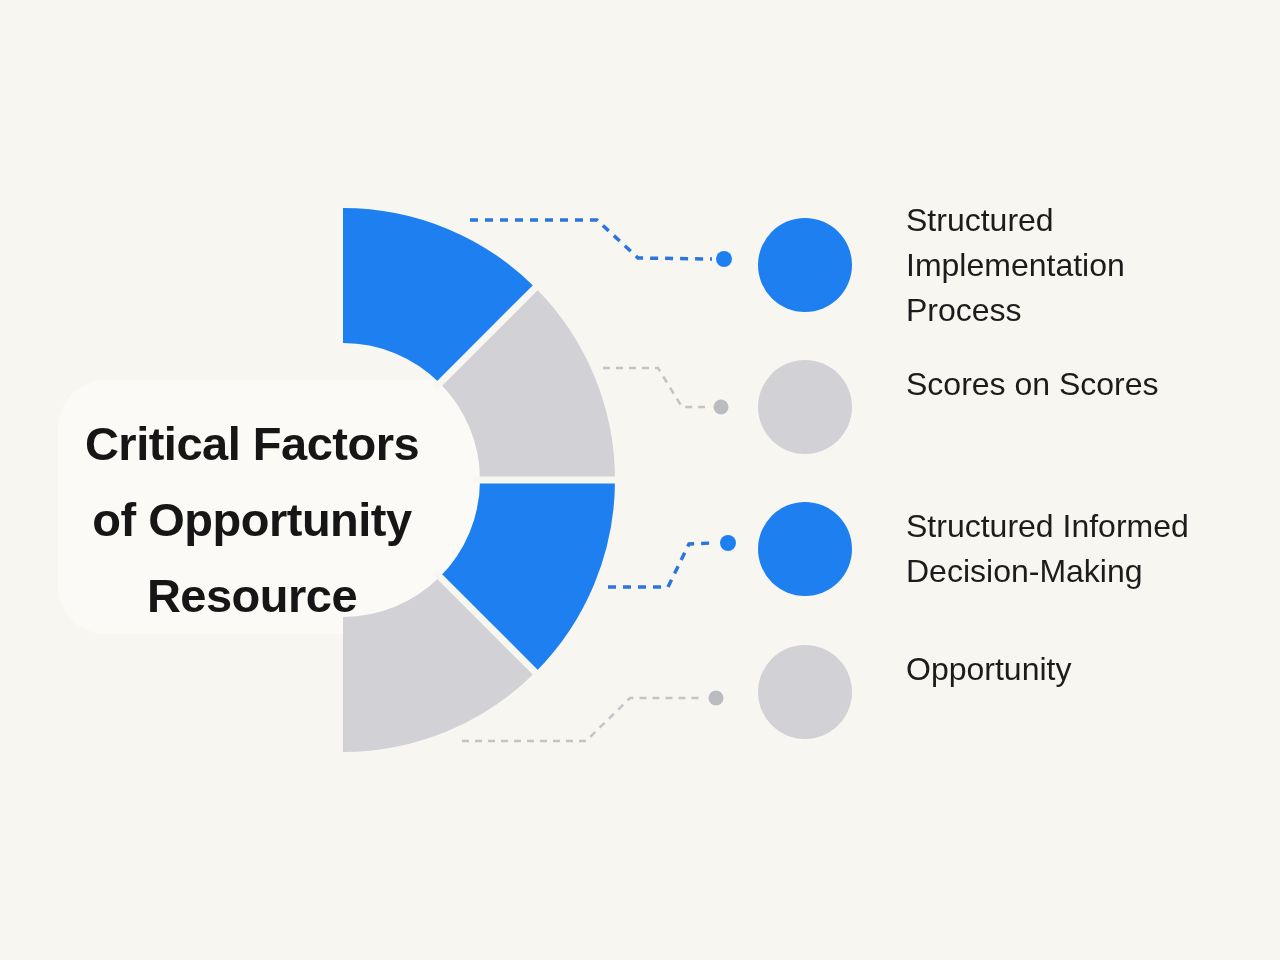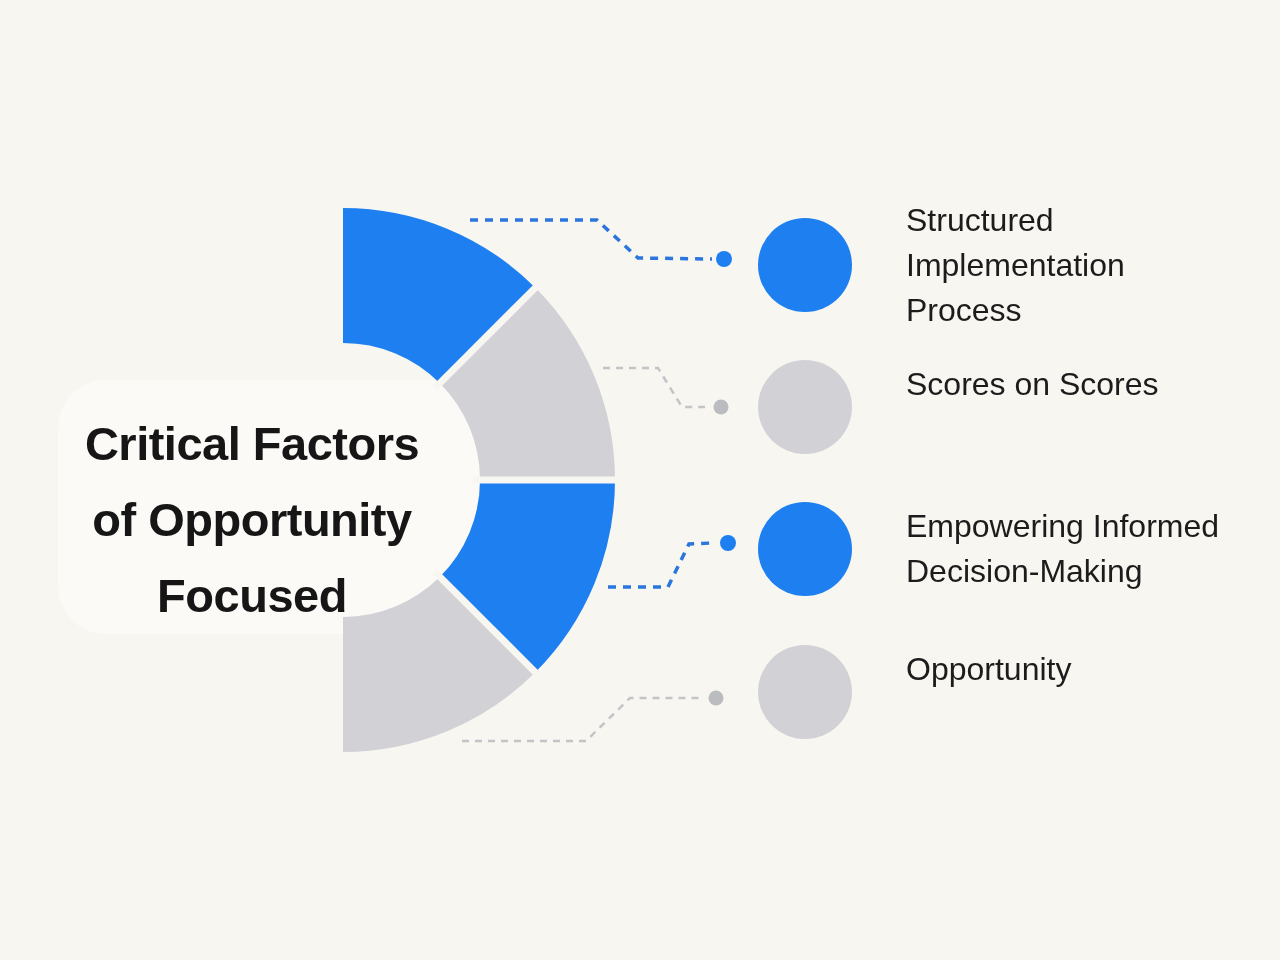--- a/index.html
+++ b/index.html
@@ -96,35 +96,35 @@
 
     <circle cx="805" cy="265" r="47" fill="#1E80F0"></circle>
     <circle cx="805" cy="407" r="47" fill="#D2D2D6"></circle>
     <circle cx="805" cy="549" r="47" fill="#1E80F0"></circle>
     <circle cx="805" cy="692" r="47" fill="#D2D2D6"></circle>
   </svg>
 
   <div class="title-block">
     <div class="title-line">Critical Factors</div>
     <div class="title-line">of Opportunity</div>
-    <div class="title-line">Focused</div>
+    <div class="title-line">Resource</div>
   </div>
 
   <div class="item-label label-1">
     <div class="label-line">Structured</div>
     <div class="label-line">Implementation</div>
     <div class="label-line">Process</div>
   </div>
 
   <div class="item-label label-2">
     <div class="label-line">Scores on Scores</div>
   </div>
 
   <div class="item-label label-3">
-    <div class="label-line">Empowering Informed</div>
+    <div class="label-line">Structured Informed</div>
     <div class="label-line">Decision-Making</div>
   </div>
 
   <div class="item-label label-4">
     <div class="label-line">Opportunity</div>
   </div>
 
 </div>
 
 </body></html>

